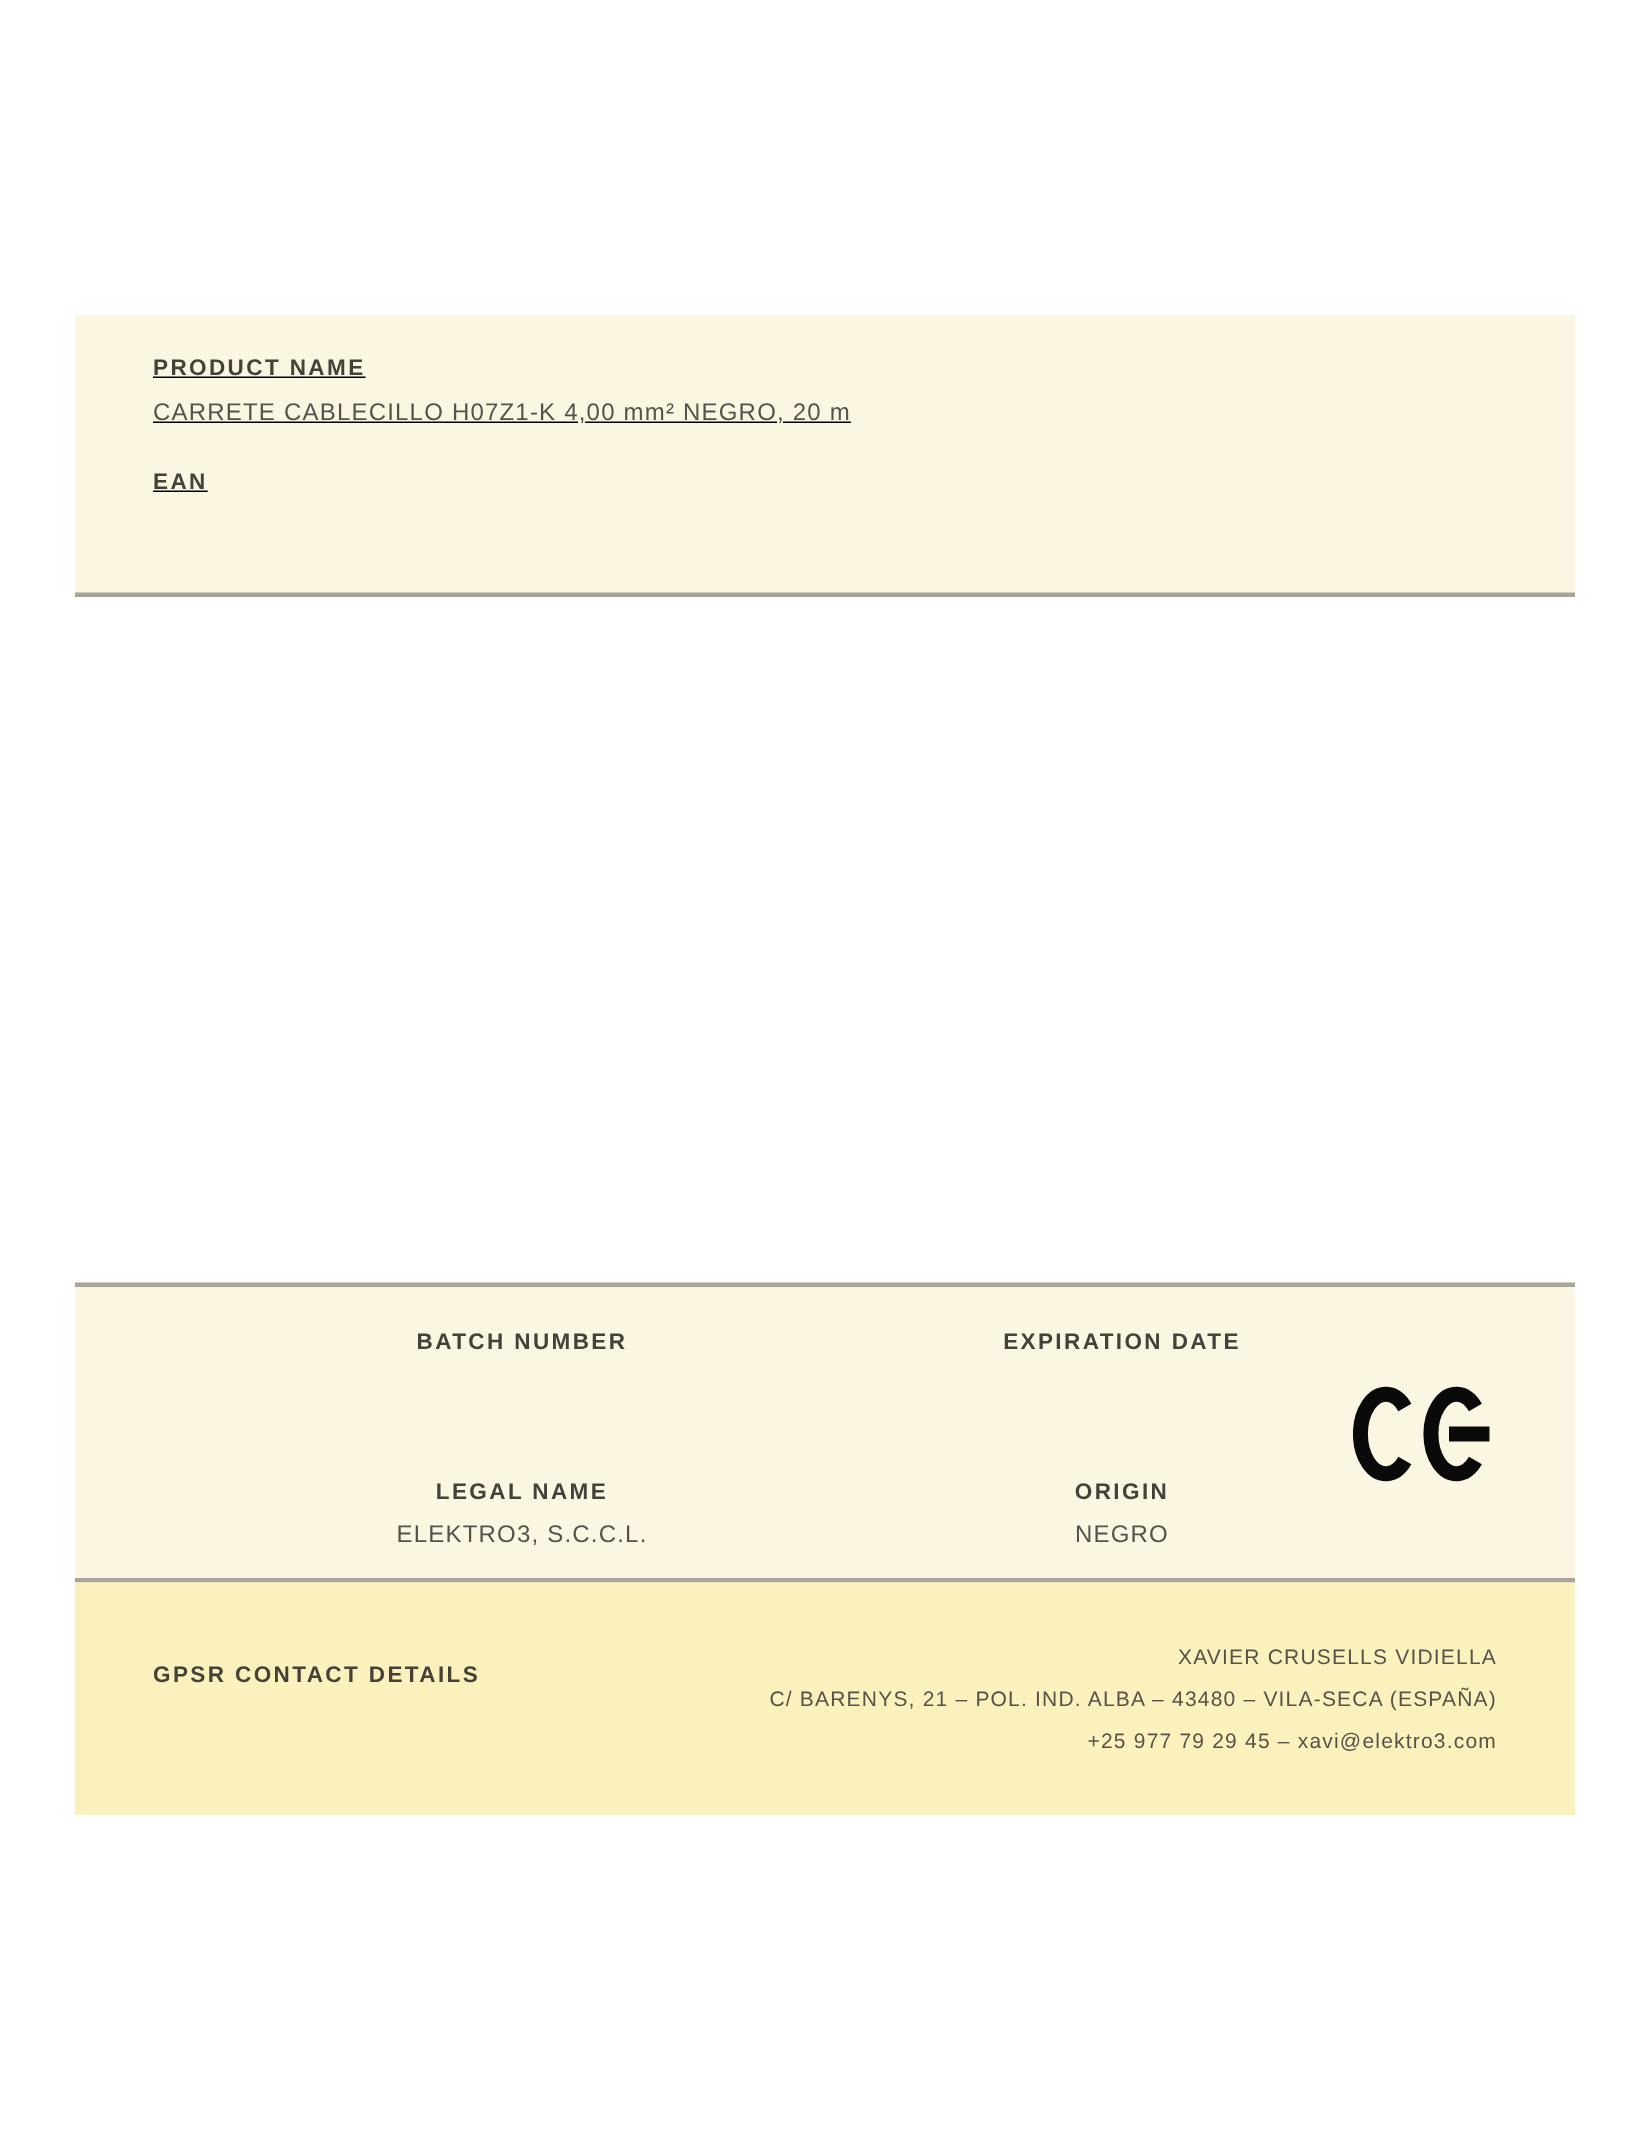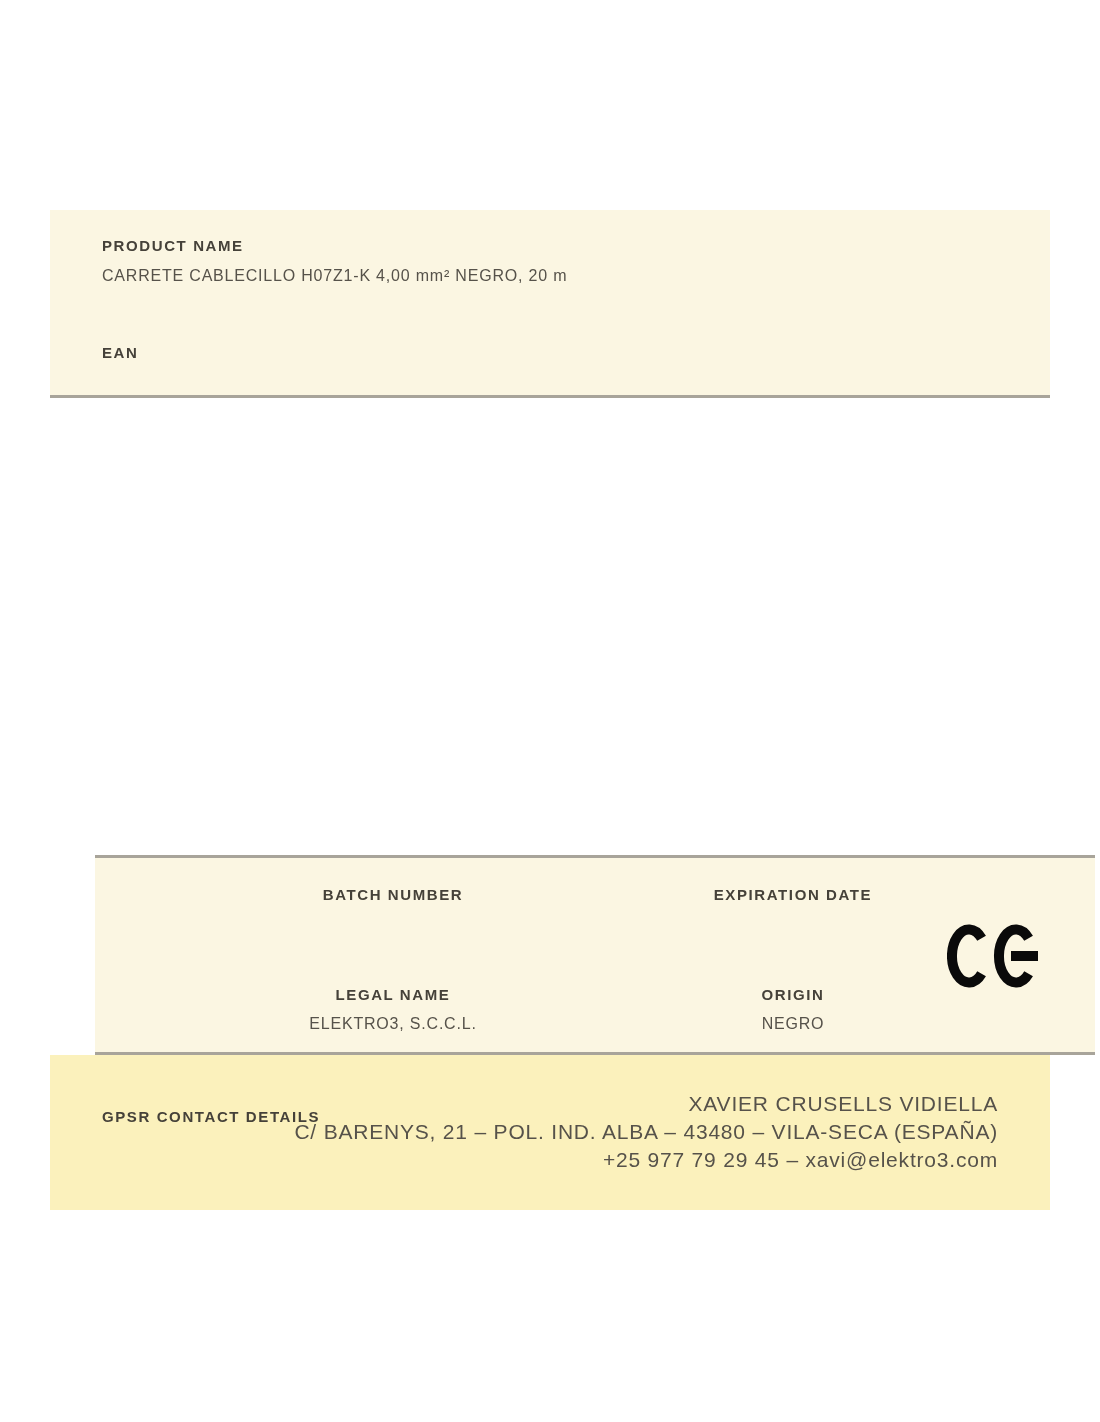--- a/index.html
+++ b/index.html
@@ -14,21 +14,21 @@
   html, body { background: var(--page-bg); }
   body {
     width: 1100px;
     height: 1422px;
     font-family: "Liberation Sans", sans-serif;
     position: relative;
     overflow: hidden;
   }
   .page { position: relative; width: 1100px; height: 1422px; }
 
-  .box { position: absolute; left: 50px; width: 1000px; }
+  .box { position: absolute; left: 50px; width: 1000px; text-decoration: underline; }
 
   
   .product-box {
     top: 210px;
     height: 188px;
     background: var(--cream);
     border-bottom: 3px solid var(--border);
     padding: 26px 0 0 52px;
   }
   .label {
@@ -39,30 +39,29 @@
     line-height: 20px;
   }
   .value {
     font-size: 16px;
     font-weight: normal;
     letter-spacing: 0.8px;
     color: var(--value-text);
     line-height: 22px;
   }
   .product-box .value { margin-top: 9px; }
-  .ean-field { margin-top: 56px; }
+  .ean-field { margin-top: 25px; }
 
   
   .batch-box {
     top: 855px;
     height: 200px;
     background: var(--cream);
     border-top: 3px solid var(--border);
     border-bottom: 3px solid var(--border);
-    margin-left: 45px;
   }
   .batch-grid {
     position: absolute;
     left: 98px;
     top: 27px;
     width: 800px;
     display: grid;
     grid-template-columns: 400px 400px;
     row-gap: 72px;
   }
@@ -93,21 +92,21 @@
     letter-spacing: 1.6px;
     color: var(--heading-text);
     line-height: 28px;
     margin-top: 12px;
   }
   .gpsr-right {
     position: absolute;
     right: 52px;
     top: 35px;
     text-align: right;
-    font-size: 21px;
+    font-size: 14px;
     letter-spacing: 0.8px;
     color: var(--value-text);
     line-height: 28px;
   }
 </style>
 </head>
 <body>
 
 <div class="page">
 

